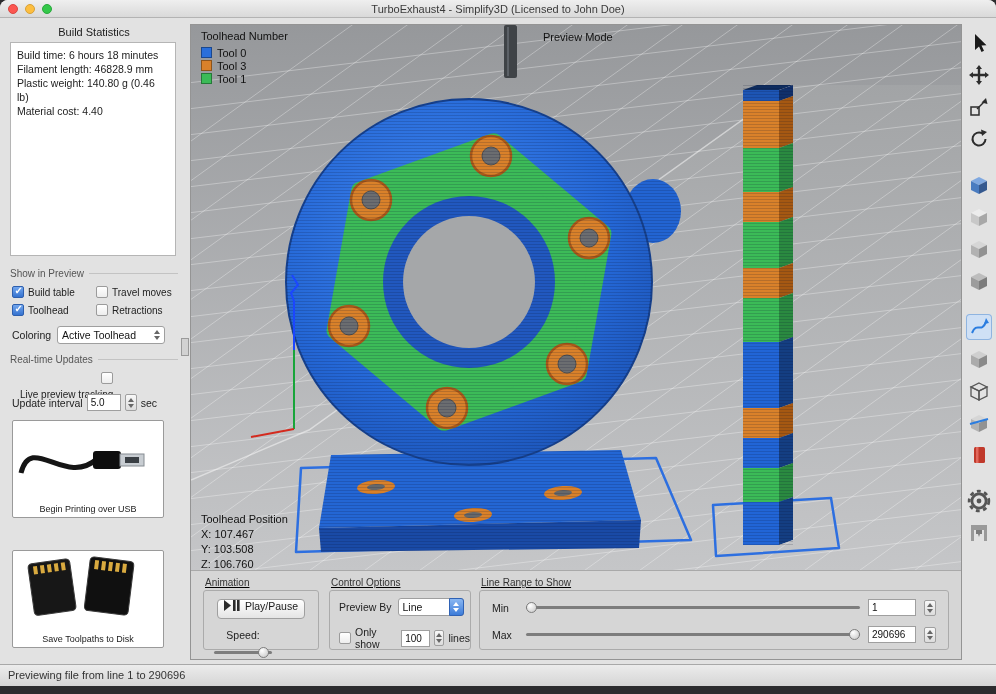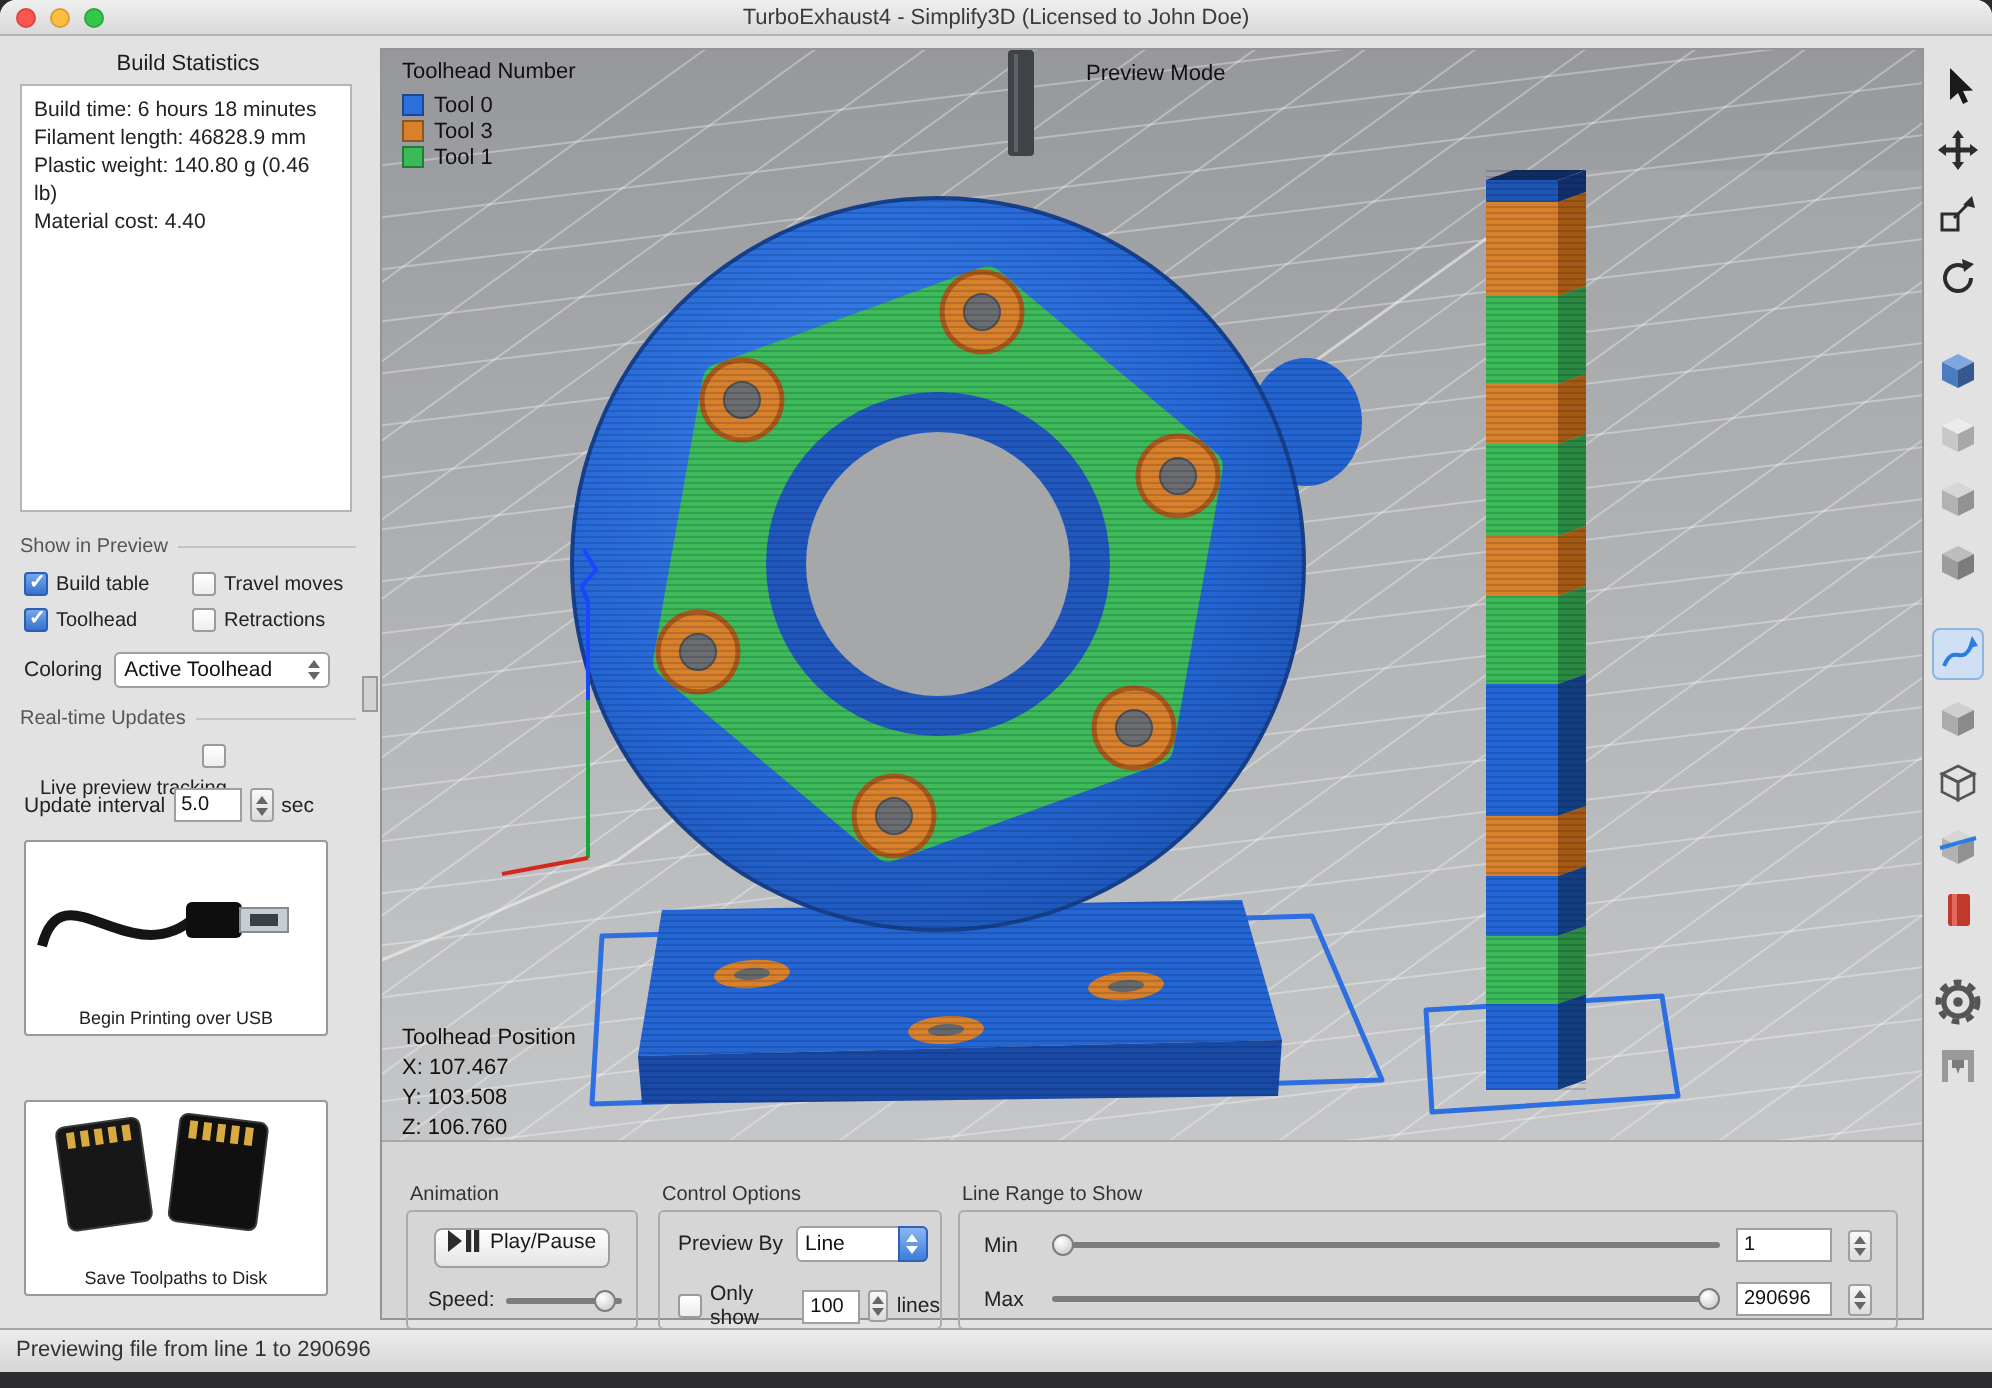--- a/index.html
+++ b/index.html
@@ -53,27 +53,27 @@
   .overlay { position:absolute; font-size:11px; color:#111; }
   .legend { left:10px; top:5px; }
   .legend-title { margin-bottom:4px; }
   .legend-item { display:flex; align-items:center; gap:5px; height:13px; }
   .legend-swatch { width:11px; height:11px; border:1px solid rgba(0,0,0,.35); }
   .mode-label { left:352px; top:6px; }
   .pos-block { left:10px; top:487px; line-height:15px; }
 
   
   .controls { position:absolute; left:0; top:545px; width:770px; height:89px; background:#d6d6d6; border-top:1px solid #a9a9a9; }
-  .group { position:absolute; top:21px; }
+  .group { position:absolute; top:6px;text-decoration:underline; }
   .gtitle { font-size:10px; color:#333; margin-left:2px; }
   .gbox { border:1px solid #ababab; border-radius:3px; height:60px; margin-top:2px; position:relative; }
   .g1 { left:12px; width:116px; } .g2 { left:138px; width:142px; } .g3 { left:288px; width:470px; }
   .btn { border:1px solid #9f9f9f; border-radius:4px; background:linear-gradient(#ffffff,#e4e4e4); display:flex; align-items:flex-start; justify-content:center; gap:5px; font-size:10.5px; color:#1a1a1a; }
   .playpause { position:absolute; left:13px; top:8px; width:88px; height:20px; }
-  .speed-row { position:absolute; left:10px; top:38px; display:flex; align-items:center; gap:6px; font-size:10.5px; color:#222; }
+  .speed-row { position:absolute; left:10px; top:38px; display:flex; align-items:center; gap:6px; font-size:10.5px; color:#222;flex-direction:column; }
   .slider { position:relative; height:11px; }
   .slider .track { position:absolute; left:0; right:0; top:4px; height:3px; background:#7d7d7d; border-radius:2px; }
   .slider .thumb { position:absolute; top:0; width:11px; height:11px; border-radius:50%; border:1px solid #7e7e7e;
     background:radial-gradient(circle at 35% 30%, #ffffff, #c4c4c4); }
   .speed-slider { width:58px; }
   .speed-slider .thumb { left:76%; }
   .co-row1 { position:absolute; left:9px; top:7px; display:flex; align-items:center; gap:6px; font-size:10.5px; color:#222; }
   .co-row2 { position:absolute; left:9px; top:35px; display:flex; align-items:center; gap:4px; font-size:10.5px; color:#222; }
   .dd-blue { width:66px; position:relative; padding-right:17px; }
   .dd-blue .cap { position:absolute; right:-1px; top:-1px; bottom:-1px; width:15px; border-radius:0 3px 3px 0;

